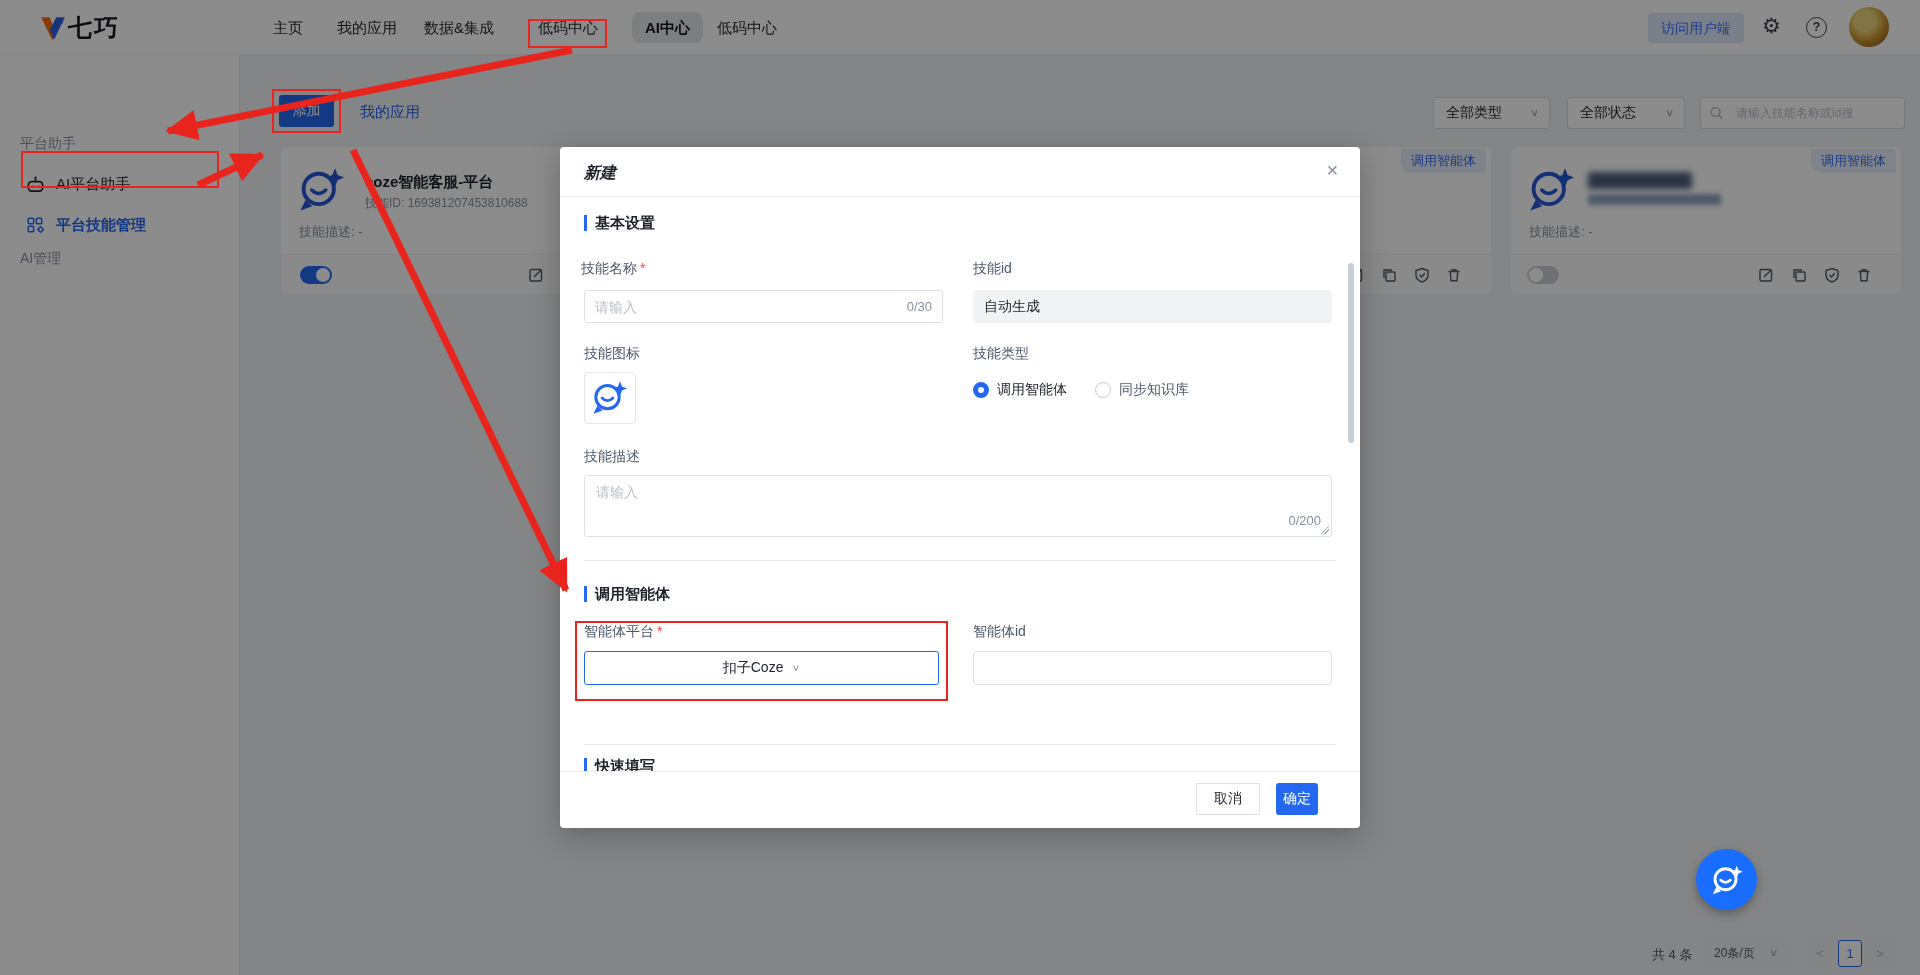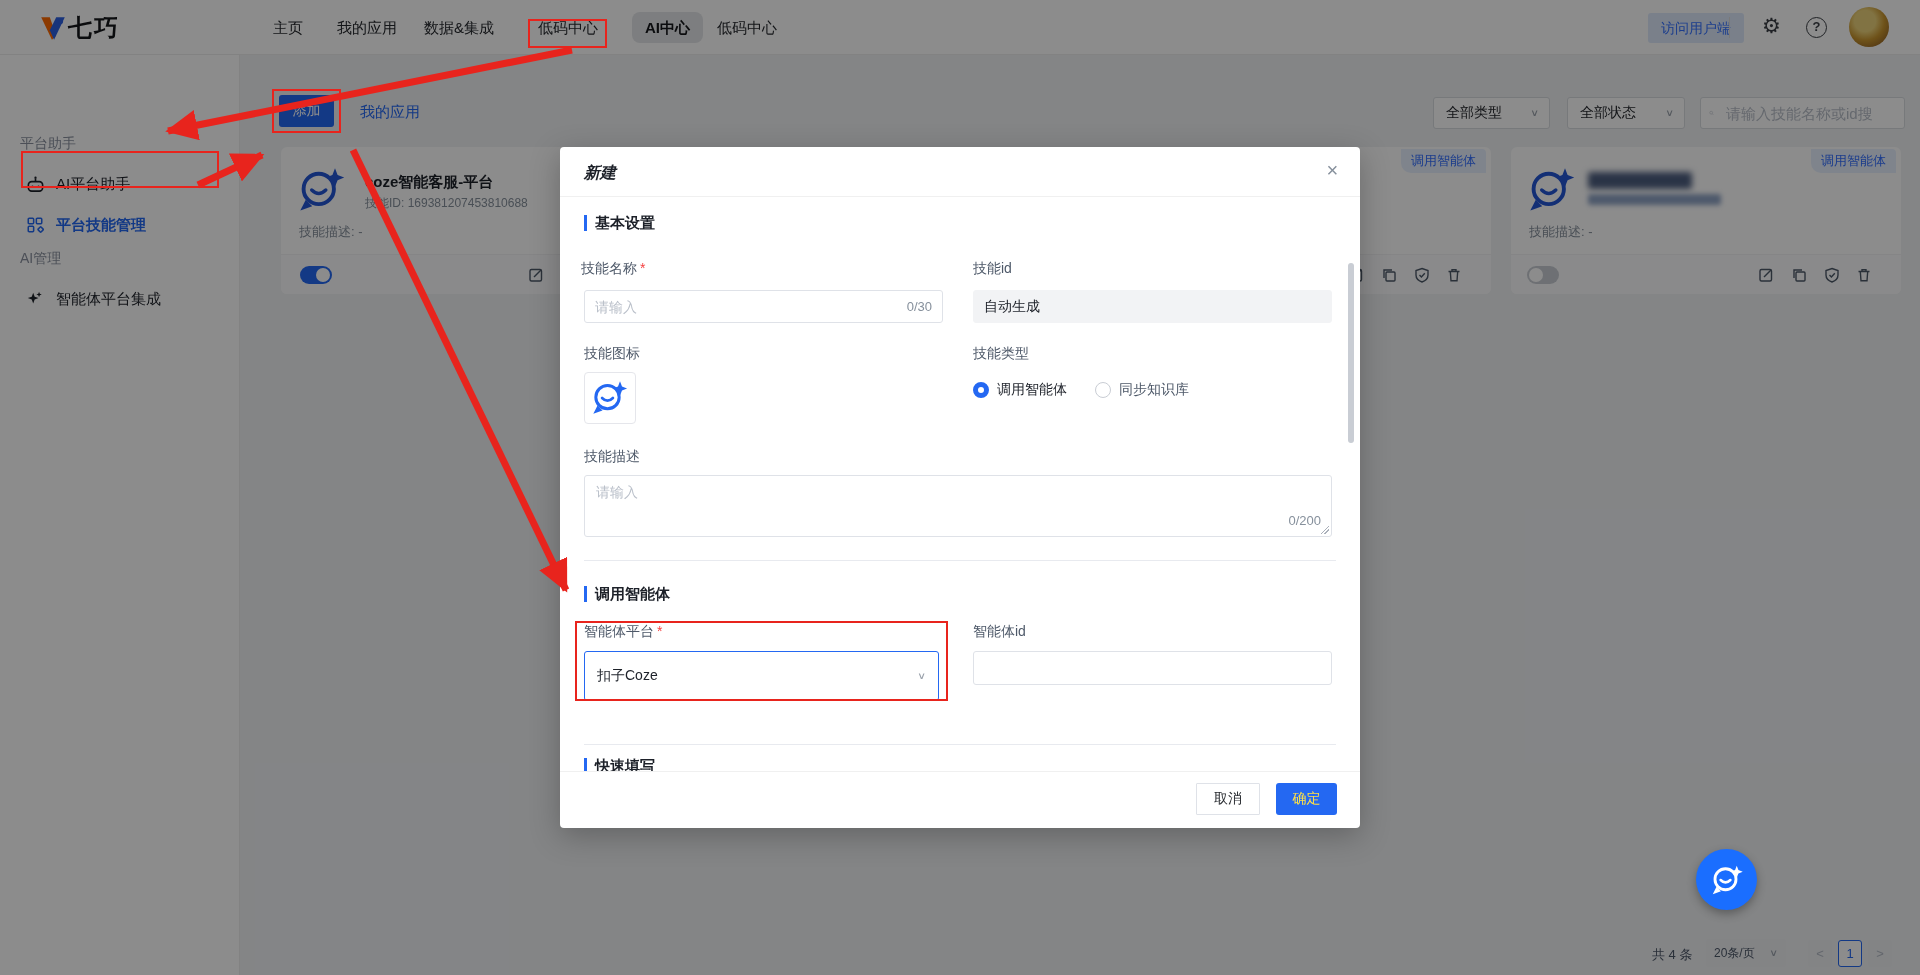--- a/index.html
+++ b/index.html
@@ -26,21 +26,21 @@
   .side-item .ic { position:absolute; left:25px; width:20px; height:20px; display:flex; align-items:center; justify-content:center; }
   .side-item .lbl { position:absolute; left:56px; }
   .side-item.active { color:#2468f2; font-weight:bold; }
 
   
   .add-btn { position:absolute; left:279px; top:95px; width:55px; height:32px; background:#2468f2; color:#fff; border:none; border-radius:3px; font-size:14px; cursor:pointer; }
   .help-doc { position:absolute; left:360px; top:103px; font-size:15px; color:#2468f2; cursor:pointer; }
   .sel-box { position:absolute; top:97px; height:32px; background:#fff; border:1px solid #d9dce1; border-radius:3px; font-size:14px; color:#26292e; display:flex; align-items:center; padding:0 10px 0 12px; justify-content:space-between; cursor:pointer; }
   .chev { color:#9aa1ab; font-size:12px; transform:scaleY(.8); margin-left:8px; }
   .search-box { position:absolute; left:1700px; top:97px; width:205px; height:32px; background:#fff; border:1px solid #d9dce1; border-radius:3px; display:flex; align-items:center; padding:0 8px; overflow:hidden; }
-  .search-box input { border:none; outline:none; font-size:15px; color:#26292e; width:170px; margin-left:12px; background:transparent; font-family:inherit; }
+  .search-box input { border:none; outline:none; font-size:12px; color:#26292e; width:170px; margin-left:12px; background:transparent; font-family:inherit; }
   .search-box input::placeholder { color:#b9bfc9; }
 
   
   .card { position:absolute; top:147px; width:390px; height:147px; background:#fff; border-radius:6px; overflow:hidden; }
   .card .badge { position:absolute; right:5px; top:2px; background:#e8f1ff; color:#336fff; font-size:13px; padding:3px 10px; border-radius:0 4px 0 10px; }
   .card .cicon { position:absolute; left:15px; top:17px; }
   .card .ctitle { position:absolute; left:84px; top:26px; font-size:15px; font-weight:bold; color:#1d2129; }
   .card .cid { position:absolute; left:84px; top:48px; font-size:12px; color:#86909c; }
   .card .cdesc { position:absolute; left:18px; top:76px; font-size:13px; color:#86909c; }
   .card .cfoot { position:absolute; left:0; bottom:0; width:100%; height:40px; background:#fbfcfd; border-top:1px solid #f2f3f5; }
@@ -82,24 +82,24 @@
   .radio { width:16px; height:16px; border-radius:50%; margin-right:8px; cursor:pointer; }
   .radio.sel { border:5px solid #2468f2; background:#fff; }
   .radio.un { border:1px solid #c9cdd4; background:#fff; }
   .r2 { margin-left:28px; color:#4e5969; }
   .m-textarea { position:absolute; left:24px; top:278px; width:748px; height:62px; border:1px solid #dfe2e8; border-radius:3px; }
   .m-textarea .ph { position:absolute; left:11px; top:8px; font-size:14px; color:#b9bfc9; }
   .m-textarea .cnt { position:absolute; right:10px; bottom:8px; font-size:13px; color:#86909c; }
   .resize-g { position:absolute; right:2px; bottom:2px; width:9px; height:9px; background:
       linear-gradient(135deg, transparent 0 50%, #aab0ba 50% 56%, transparent 56% 72%, #aab0ba 72% 78%, transparent 78%); }
   .m-div { position:absolute; left:24px; width:752px; height:1px; background:#e8eaef; }
-  .m-select { position:absolute; left:24px; top:454px; width:355px; height:50px; border:1px solid #2468f2; border-radius:3px; display:flex; align-items:center; justify-content:space-between; padding:4px 12px; font-size:14px; color:#1d2129; cursor:pointer; background:#fff; }
+  .m-select { position:absolute; left:24px; top:454px; width:355px; height:34px; border:1px solid #2468f2; border-radius:3px; display:flex; align-items:center; justify-content:center; padding:4px 12px; font-size:14px; color:#1d2129; cursor:pointer; background:#fff; }
   .m-foot { position:absolute; left:0; bottom:0; width:100%; height:57px; border-top:1px solid #f0f0f0; }
   .btn-cancel { position:absolute; left:636px; top:11px; width:64px; height:32px; background:#fff; border:1px solid #dfe2e8; border-radius:1px; font-size:14px; color:#26292e; cursor:pointer; }
-  .btn-ok { position:absolute; left:716px; top:11px; width:61px; height:32px; background:#2468f2; border:none; border-radius:3px; font-size:14px; color:#fde047; cursor:pointer; }
+  .btn-ok { position:absolute; left:716px; top:11px; width:42px; height:32px; background:#2468f2; border:none; border-radius:3px; font-size:14px; color:#ffffff; cursor:pointer; }
   .clip16 { position:absolute; left:0; top:558px; width:100%; height:16px; overflow:hidden; }
 
   
   .fab { position:absolute; left:1696px; top:849px; width:61px; height:61px; border-radius:50%; background:#1a6eff; z-index:60; border:none; display:flex; align-items:center; justify-content:center; cursor:pointer; box-shadow:0 4px 10px rgba(0,0,0,.3); }
 
   
   .anno { position:absolute; border:2.5px solid #e8241d; z-index:70; pointer-events:none; }
   .anno-svg { position:absolute; inset:0; z-index:70; pointer-events:none; }
 </style>
 </head>
@@ -148,29 +148,20 @@
         <svg width="18" height="18" viewBox="0 0 20 20" fill="none" stroke="#2468f2" stroke-width="1.7">
           <rect x="2.5" y="2.5" width="6" height="6" rx="1"></rect>
           <rect x="11.5" y="2.5" width="6" height="6" rx="1"></rect>
           <rect x="2.5" y="11.5" width="6" height="6" rx="1"></rect>
           <rect x="14.5" y="11" width="4.6" height="4.6" rx="1" transform="rotate(45 14.5 13.5)"></rect>
         </svg>
       </span>
       <span class="lbl">平台技能管理</span>
     </div>
     <div class="side-sec" style="top:195px">AI管理</div>
-    <div class="side-item" style="top:226px">
-      <span class="ic">
-        <svg width="18" height="18" viewBox="0 0 20 20" fill="#1d2129">
-          <path d="M8 3 L9.6 7.4 L14 9 L9.6 10.6 L8 15 L6.4 10.6 L2 9 L6.4 7.4 Z"></path>
-          <path d="M14.5 2 L15.3 4.2 L17.5 5 L15.3 5.8 L14.5 8 L13.7 5.8 L11.5 5 L13.7 4.2 Z"></path>
-        </svg>
-      </span>
-      <span class="lbl">智能体平台集成</span>
-    </div>
 
   </aside>
 
   <button class="add-btn">添加</button>
   <span class="help-doc">我的应用</span>
 
   <div class="sel-box" style="left:1433px;width:117px">
     <span>全部类型</span>
     <span class="chev">∨</span>
   </div>

